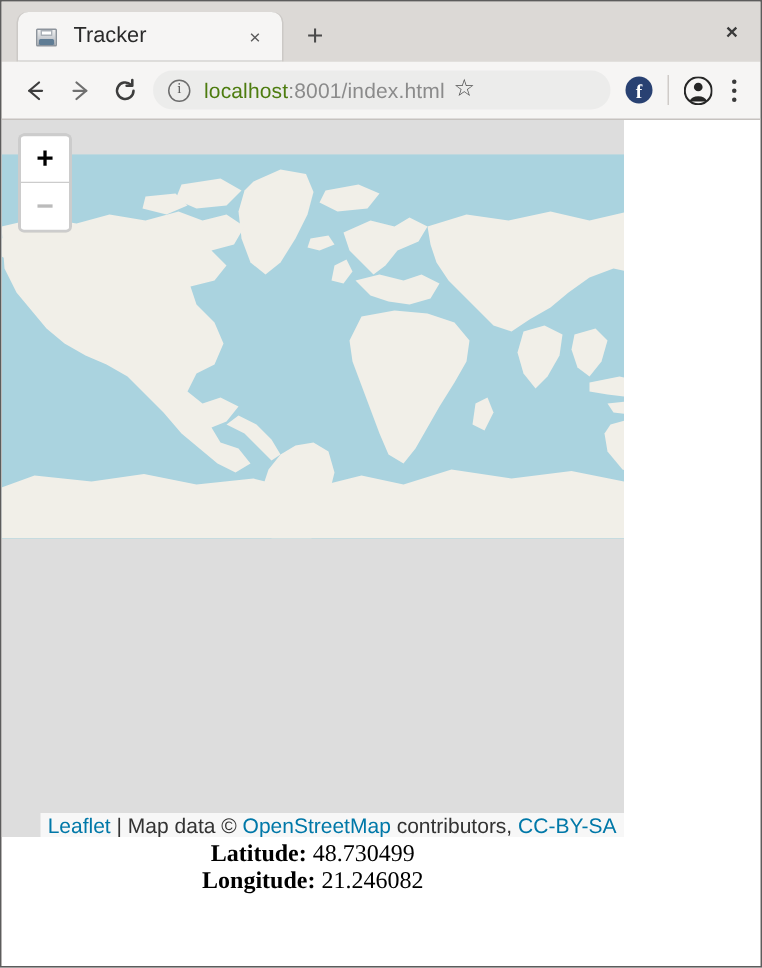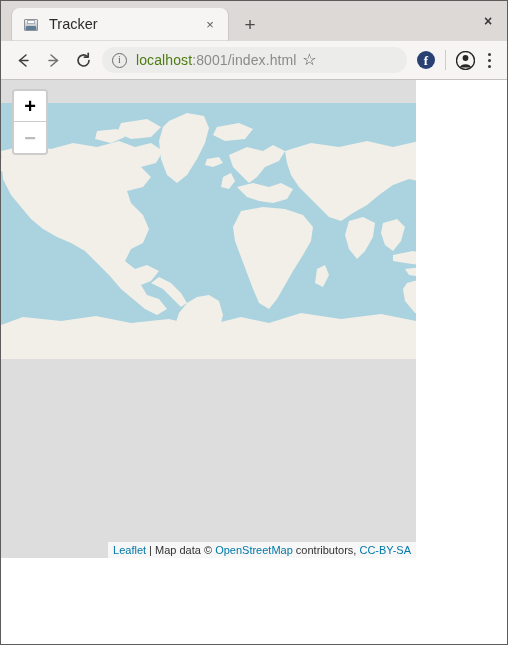--- a/index.html
+++ b/index.html
@@ -28,21 +28,21 @@
   .tabstrip {
     position: relative;
     height: 40px;
     background: #dcd9d6;
     display: flex;
     align-items: flex-end;
   }
   .tab {
     position: relative;
     margin-left: 11px;
-    width: 216px;
+    width: 176px;
     height: 33px;
     background: #f6f5f4;
     border-top-left-radius: 7px;
     border-top-right-radius: 7px;
     display: flex;
     align-items: center;
     box-sizing: border-box;
     padding: 0 8px 0 11px;
     box-shadow: 0 -1px 0 rgba(0,0,0,0.10) inset, 1px 0 0 rgba(0,0,0,0.07), -1px 0 0 rgba(0,0,0,0.07);
   }
@@ -294,21 +294,21 @@
     box-sizing: border-box;
   }
   .zoom-btn.zoom-in { border-bottom: 1px solid #ccc; border-radius: 2px 2px 0 0; }
   .zoom-btn.zoom-out { color: #bbbbbb; border-radius: 0 0 2px 2px; }
 
   .attribution {
     position: absolute;
     right: 0;
     bottom: 0;
     background: rgba(255,255,255,0.75);
-    font-size: 11px;
+    font-size: 14px;
     color: #333333;
     padding: 1px 5px;
     line-height: 14px;
     font-family: "Liberation Sans", sans-serif;
     white-space: nowrap;
     z-index: 6;
   }
   .attribution a {
     color: #0078a8;
     text-decoration: none;
@@ -451,15 +451,19 @@
       </div>
 
       <div class="zoom-ctl">
         <div class="zoom-btn zoom-in">+</div>
         <div class="zoom-btn zoom-out">−</div>
       </div>
 
       <div class="attribution"><a>Leaflet</a><span> | </span><span>Map data © </span><a>OpenStreetMap</a><span> contributors, </span><a>CC-BY-SA</a></div>
     </div>
 
+    <div class="coords">
+      <span class="line"><b>Latitude:</b> <span>48.730499</span></span>
+      <span class="line"><b>Longitude:</b> <span>21.246082</span></span>
+    </div>
 
   </div>
 </div>
 
 </body></html>

